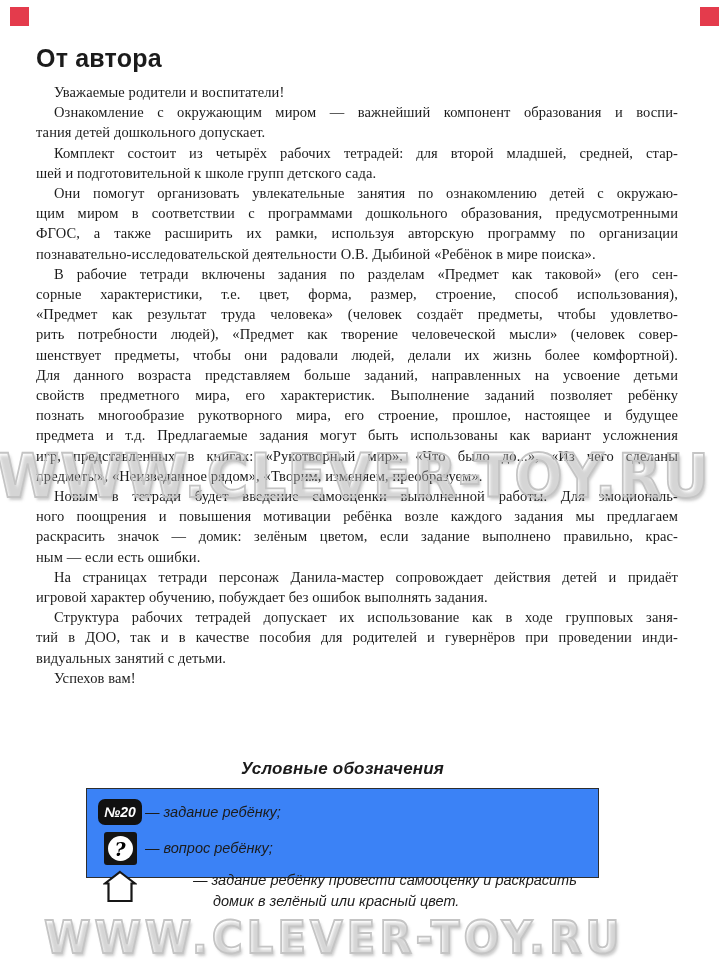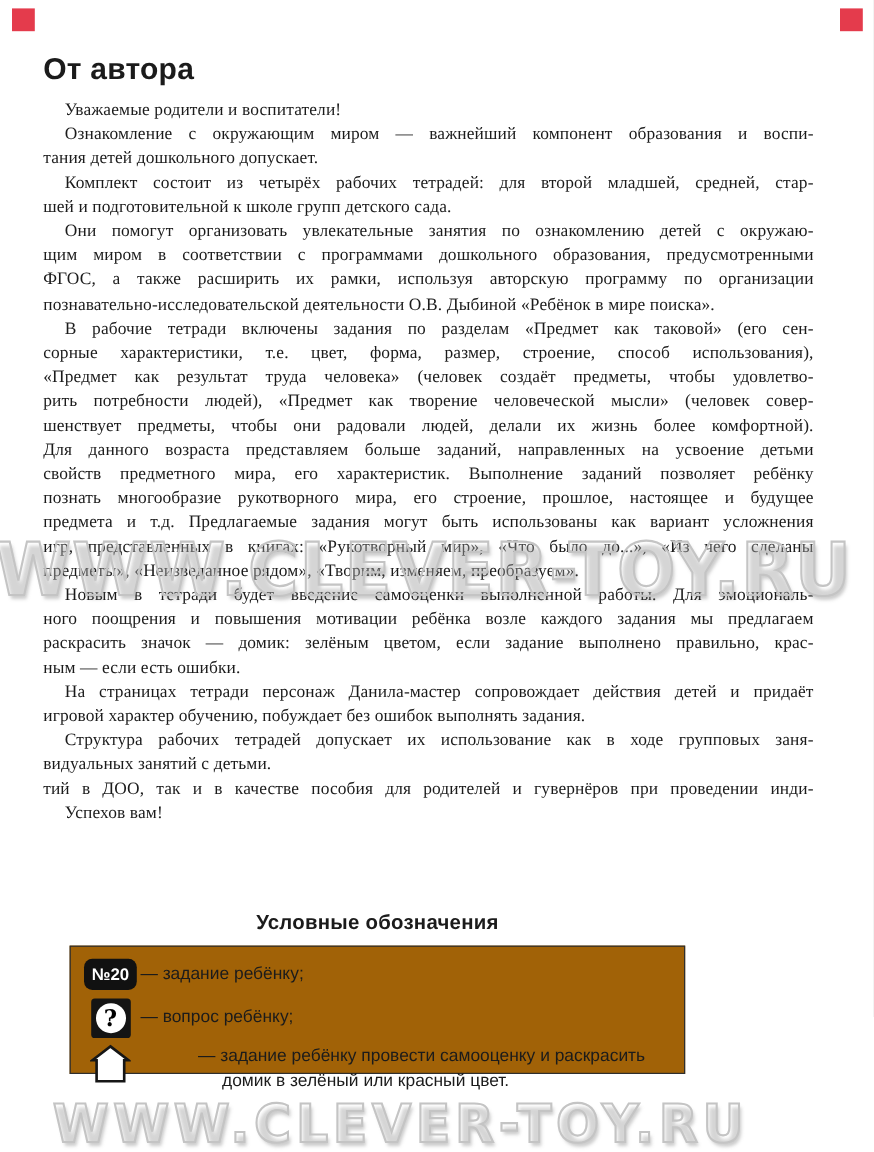--- a/index.html
+++ b/index.html
@@ -40,28 +40,28 @@
 
   .body-text { font-size:14.5px;font-family:Liberation Serif, serif; }
   .tline {
     line-height:20.2px;
     text-align:justify; text-align-last:justify;
     letter-spacing:0.1px;
   }
   .tline.first { padding-left:18px; }
   .tline.last  { text-align-last:left; }
 
-  .legend-wrap { width:513px; margin-left:22px; margin-top:70px; }
+  .legend-wrap { width:513px; margin-left:50px; margin-top:70px;font-style:italic; }
   .legend-heading {
     text-align:center; font-weight:bold; font-size:17px; line-height:22px;
     margin-bottom:8px; letter-spacing:0.2px;
   }
   .legend-box {
-    border:1.5px solid #2e2e2e; height:107px; box-sizing:border-box;
-    padding:8px 10px 6px 8px; background:#a16207;
+    border:1.5px solid #2e2e2e; height:90px; box-sizing:border-box;
+    padding:8px 10px 6px 8px; background:#3b82f6;
   }
   .legend-item { display:flex; align-items:center; }
   .legend-item.i0 { margin-top:2px; }
   .legend-item.i1 { margin-top:7px; }
   .legend-item.i2 { margin-top:5px; align-items:flex-start;gap:48px; }
   .icon-cell { flex:0 0 50px; display:flex; justify-content:center; }
   .legend-text { font-size:14.5px; line-height:21px; padding-left:20px; text-indent:-20px; max-width:452px; }
 
   .badge-n20 {
     min-width:38px; height:26px; background:#111; border-radius:7px;
@@ -129,22 +129,22 @@
           <div class="tline">ного поощрения и повышения мотивации ребёнка возле каждого задания мы предлагаем</div>
           <div class="tline">раскрасить значок — домик: зелёным цветом, если задание выполнено правильно, крас-</div>
           <div class="tline last">ным — если есть ошибки.</div>
         </div>
         <div>
           <div class="tline first">На страницах тетради персонаж Данила-мастер сопровождает действия детей и придаёт</div>
           <div class="tline last">игровой характер обучению, побуждает без ошибок выполнять задания.</div>
         </div>
         <div>
           <div class="tline first">Структура рабочих тетрадей допускает их использование как в ходе групповых заня-</div>
+          <div class="tline">тий в ДОО, так и в качестве пособия для родителей и гувернёров при проведении инди-</div>
           <div class="tline last">видуальных занятий с детьми.</div>
-          <div class="tline">тий в ДОО, так и в качестве пособия для родителей и гувернёров при проведении инди-</div>
         </div>
         <div>
           <div class="tline first last">Успехов вам!</div>
         </div>
       </div>
 
     <div class="legend-wrap">
       <div class="legend-heading">Условные обозначения</div>
       <div class="legend-box" id="legend-box">
           <div class="legend-item i0">

